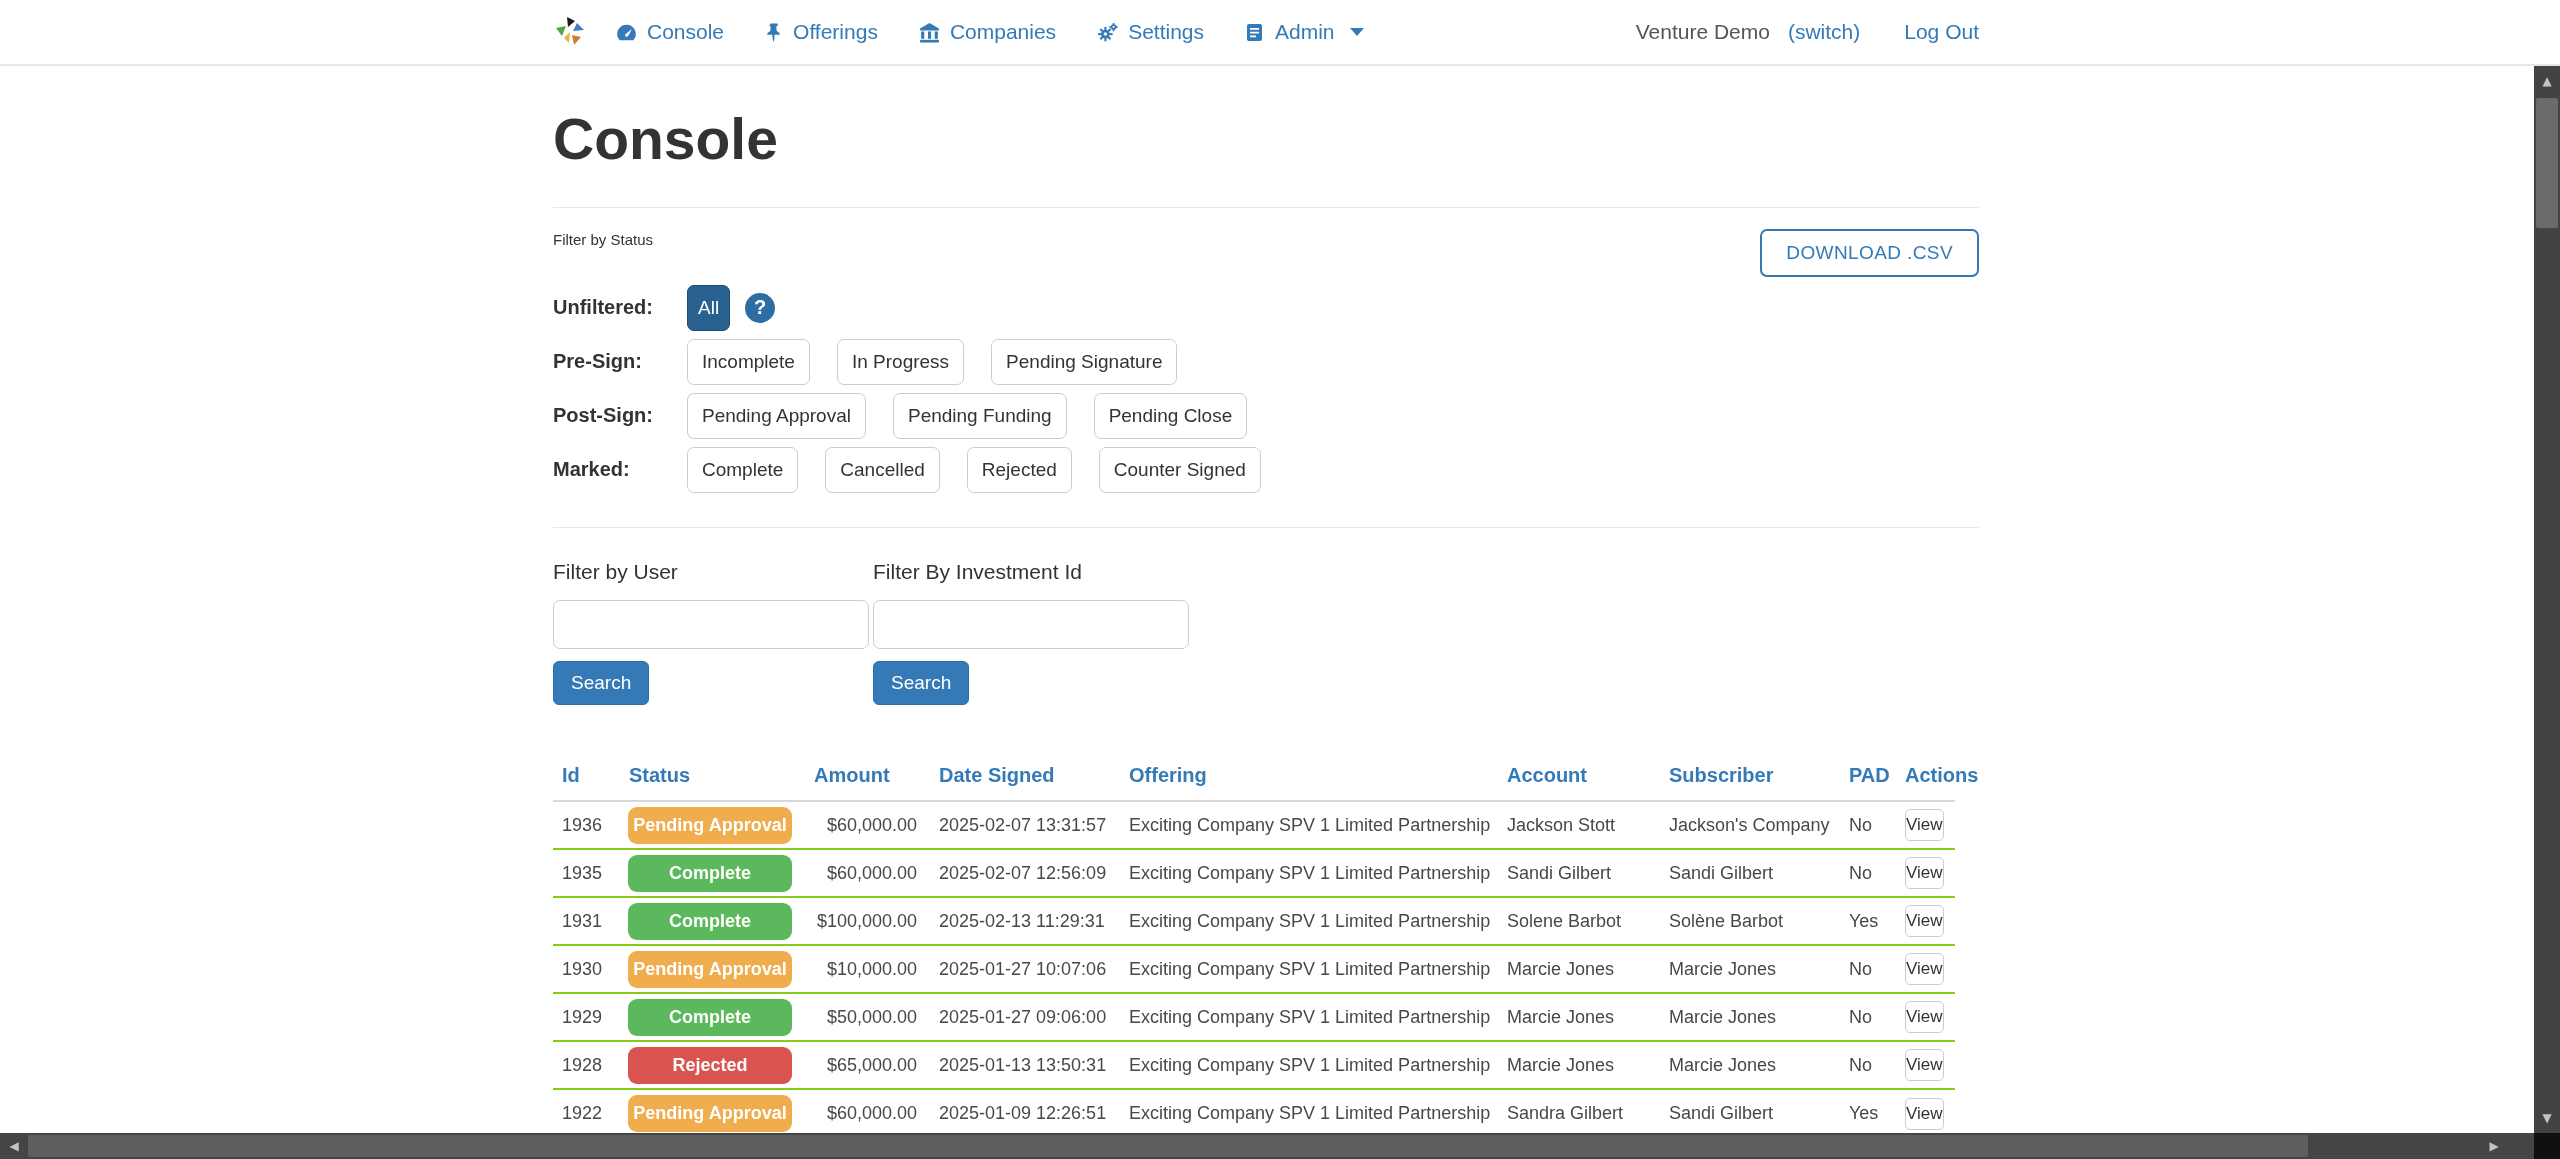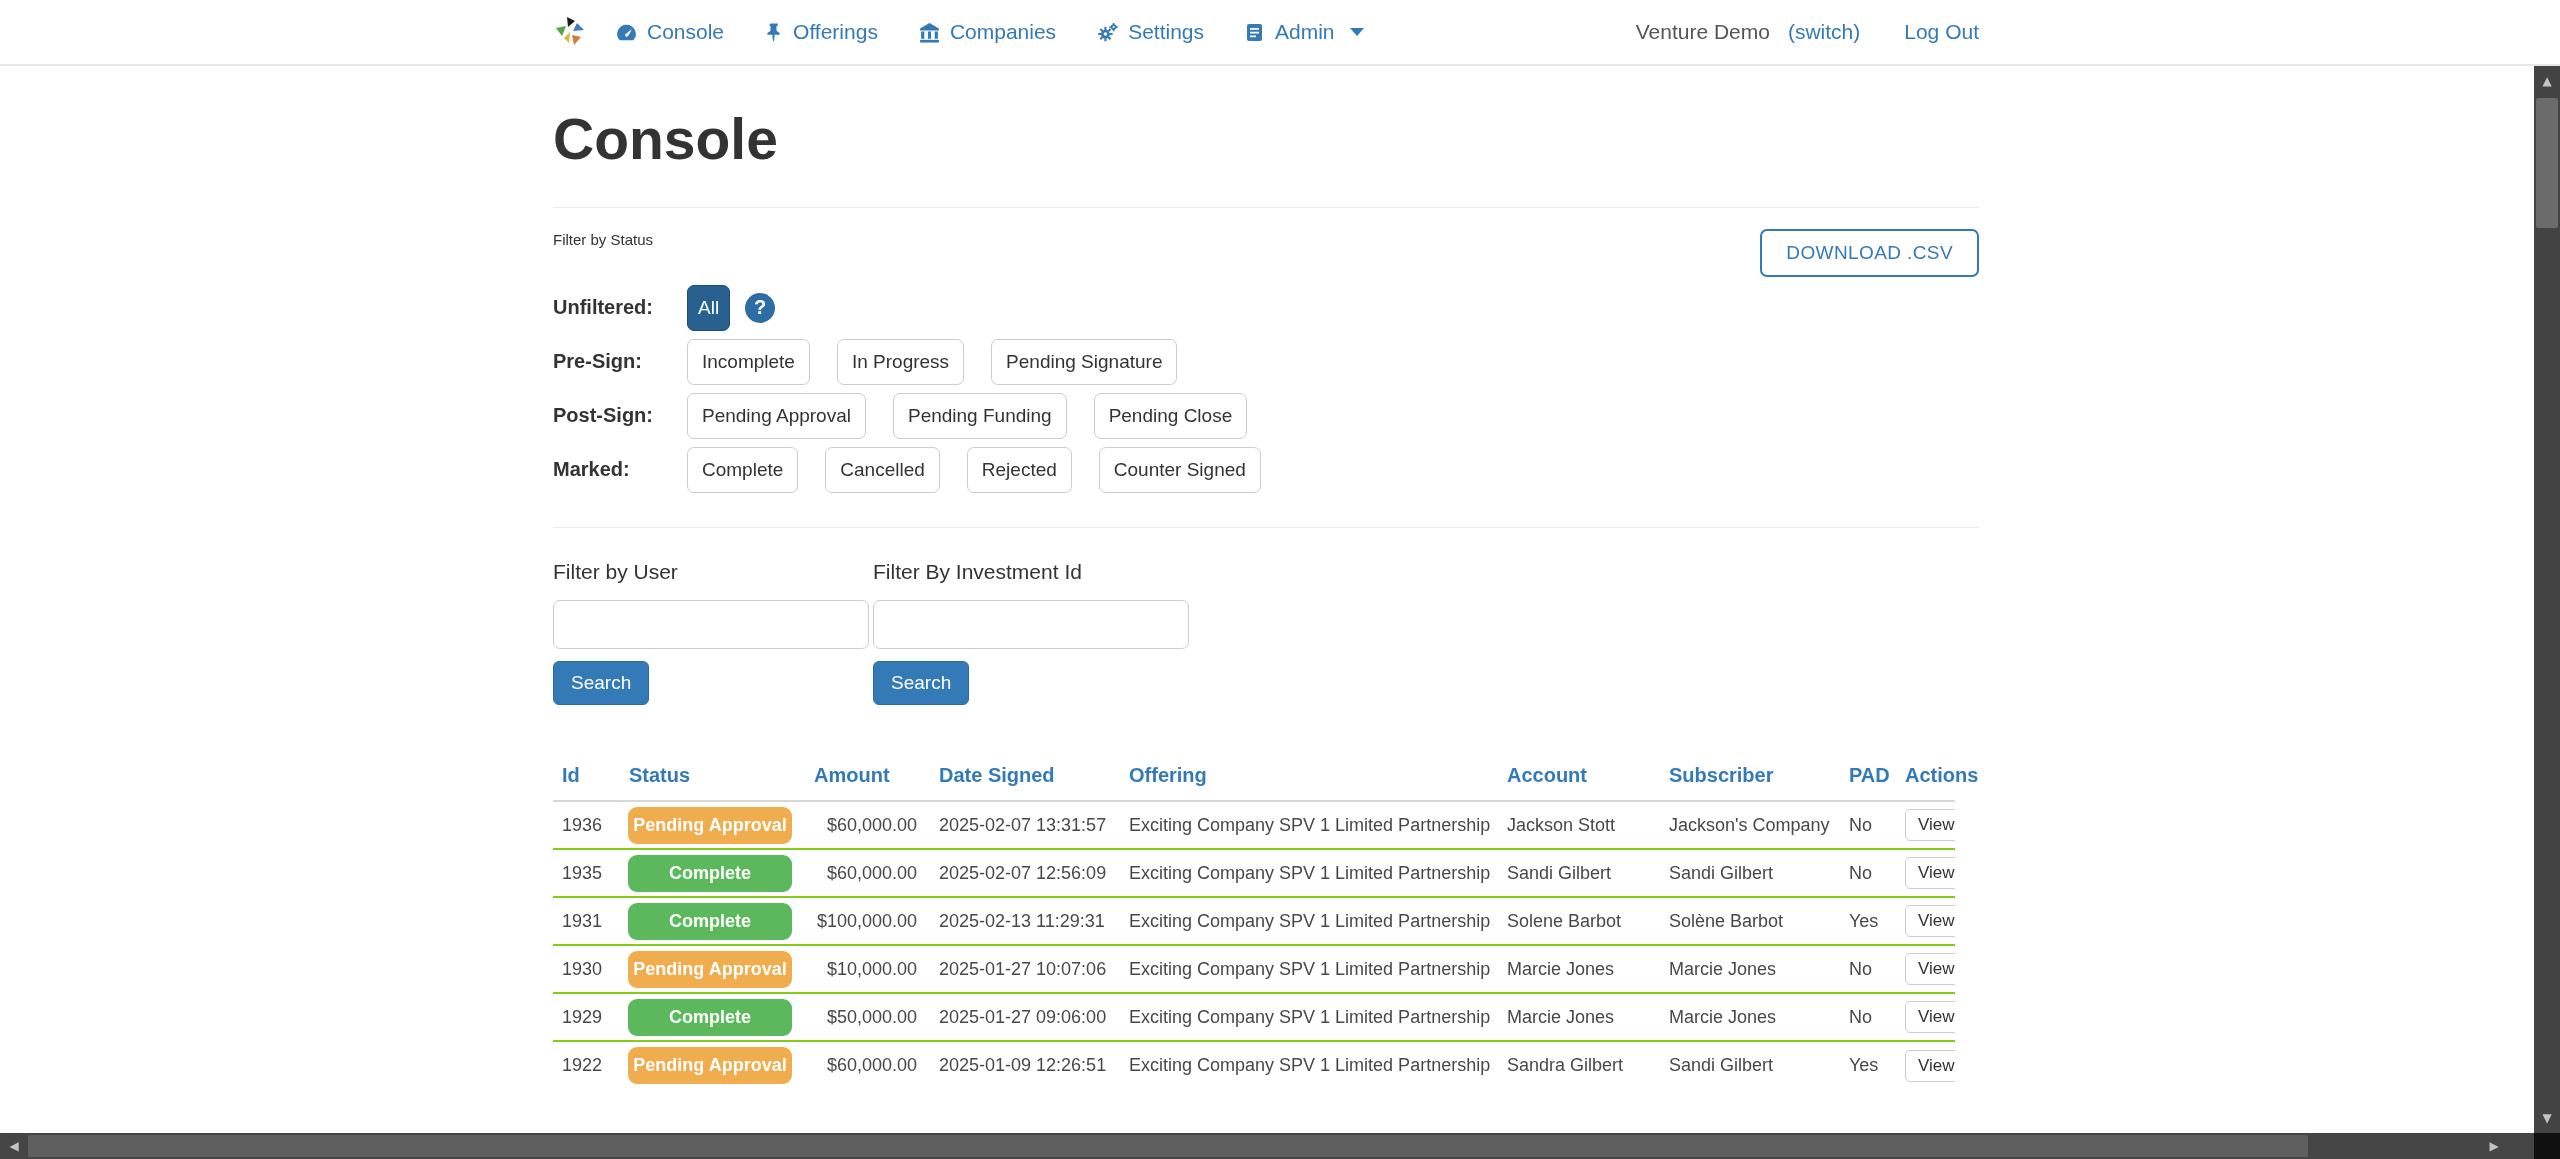--- a/index.html
+++ b/index.html
@@ -121,21 +121,21 @@
   .col-actions { width: 59px; }
   td.col-amount { text-align: right; padding-right: 13px; }
   td.col-status { padding-left: 8px; }
   .status-badge {
     display: inline-block; width: 164px; text-align: center;
     padding: 8px 0; border-radius: 9px;
     color: #fff; font-weight: 700; font-size: 18px;
   }
   .view-btn {
     background: #fff; border: 1px solid #ccc; border-radius: 5px;
-    color: #333; font-size: 17px; padding: 5px 12px;
+    color: #333; font-size: 17px; padding: 5px 0;
     cursor: pointer; font-family: inherit;
   }
 
   
   .v-scroll {
     position: fixed; top: 66px; right: 0; bottom: 26px; width: 26px;
     background: #434343;
   }
   .v-btn, .h-btn {
     position: absolute; display: flex; align-items: center; justify-content: center;
@@ -383,20 +383,31 @@
           <td class="col-status"><span class="status-badge" style="background: rgb(92, 184, 92);">Complete</span></td>
           <td class="col-amount">$50,000.00</td>
           <td class="col-date">2025-01-27 09:06:00</td>
           <td class="col-offering">Exciting Company SPV 1 Limited Partnership</td>
           <td class="col-account">Marcie Jones</td>
           <td class="col-subscriber">Marcie Jones</td>
           <td class="col-pad">No</td>
           <td class="col-actions"><button class="view-btn">View</button></td>
         </tr>
         <tr>
+          <td class="col-id">1928</td>
+          <td class="col-status"><span class="status-badge" style="background: rgb(217, 83, 79);">Rejected</span></td>
+          <td class="col-amount">$65,000.00</td>
+          <td class="col-date">2025-01-13 13:50:31</td>
+          <td class="col-offering">Exciting Company SPV 1 Limited Partnership</td>
+          <td class="col-account">Marcie Jones</td>
+          <td class="col-subscriber">Marcie Jones</td>
+          <td class="col-pad">No</td>
+          <td class="col-actions"><button class="view-btn">View</button></td>
+        </tr>
+        <tr>
           <td class="col-id">1922</td>
           <td class="col-status"><span class="status-badge" style="background: rgb(240, 173, 78);">Pending Approval</span></td>
           <td class="col-amount">$60,000.00</td>
           <td class="col-date">2025-01-09 12:26:51</td>
           <td class="col-offering">Exciting Company SPV 1 Limited Partnership</td>
           <td class="col-account">Sandra Gilbert</td>
           <td class="col-subscriber">Sandi Gilbert</td>
           <td class="col-pad">Yes</td>
           <td class="col-actions"><button class="view-btn">View</button></td>
         </tr>

